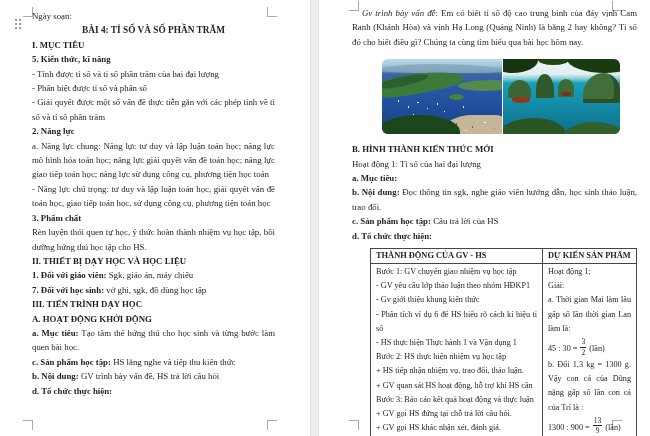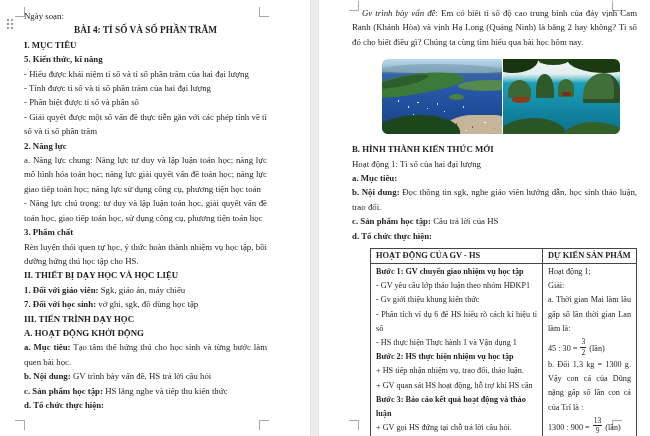--- a/index.html
+++ b/index.html
@@ -1,21 +1,21 @@
 <!DOCTYPE html>
 <html><head>
 <meta charset="utf-8">
 <style>
   html,body{margin:0;padding:0;background:#ffffff;}
   .canvas{position:relative;width:650px;height:436px;overflow:hidden;background:#fff;
           font-family:"Liberation Serif","DejaVu Serif",serif;color:#1f1f1f;}
 
   
   .page{position:absolute;top:0;height:436px;background:#fff;}
-  .page-left{left:4px;width:310px;}
+  .page-left{left:12px;width:310px;}
   .page-gap{position:absolute;left:310px;top:0;width:9px;height:436px;background:#ededed;
             border-left:1px solid #e2e2e2;border-right:1px solid #e2e2e2;box-sizing:border-box;}
   .page-right{left:319px;width:331px;}
 
   
   #left-content{position:absolute;left:20px;top:9px;width:243px;}
   .content-r{position:absolute;left:33px;top:6px;width:285px;}
   .line{margin:0;font-size:8.8px;line-height:14.4px;text-align:justify;}
   .line.center{text-align:center;font-size:9.3px;}
   .intro{text-indent:10px;}
@@ -75,21 +75,21 @@
   .pr-fol-b2{right:-6%;bottom:-14%;width:55%;height:30%;background:#316028;border-radius:55% 60% 0 0/80% 85% 0 0;}
 
   
   .doc-table{margin:5px 0 0 18px;width:267px;border:1px solid #454545;box-sizing:border-box;font-size:8.2px;}
   .c1{width:172px;box-sizing:border-box;border-right:1px solid #454545;padding:1px 5px 3px;}
   .c2{flex:1;box-sizing:border-box;padding:1px 5px 3px;}
   .t-head{display:flex;border-bottom:1px solid #454545;font-weight:700;}
   .t-head .c1,.t-head .c2{font-size:8.4px;line-height:12px;white-space:nowrap;overflow:hidden;padding-top:1px;padding-bottom:1px;}
   .t-body{display:flex;}
   .trow{margin:0;line-height:14.2px;text-align:justify;}
-  .trow.b{font-weight:700;text-align:left;}
+  .trow.b{font-weight:400;text-align:left;}
   .trow.frac-row{line-height:normal;padding:2px 0;text-align:left;}
   .frac{display:inline-block;vertical-align:-4px;text-align:center;line-height:1;font-size:7.5px;margin:0 1px;}
   .frac .num{display:block;border-bottom:1px solid #222;padding:0 1px 1px;}
   .frac .den{display:block;padding-top:1px;}
 </style>
 </head>
 <body>
 
 <div class="canvas">
 
@@ -97,37 +97,36 @@
     <div class="drag-dots"></div>
     <div class="cm tl" style="left:11px;top:7px;"></div>
     <div class="cm tr" style="left:255px;top:7px;"></div>
     <div class="cm bl" style="left:11px;top:420px;"></div>
     <div class="cm br" style="left:255px;top:420px;"></div>
     <div id="left-content">
         <p class="line"><span>Ngày soạn:</span></p>
         <p class="line center"><span style="font-weight: 700;">BÀI 4: TỈ SỐ VÀ SỐ PHẦN TRĂM</span></p>
         <p class="line"><span style="font-weight: 700;">I. MỤC TIÊU</span></p>
         <p class="line"><span style="font-weight: 700;">5. Kiến thức, kĩ năng</span></p>
-        <p class="line"><span>- Hiểu được khái niệm tỉ số và tỉ số phần trăm của hai đại lượng</span></p>
         <p class="line"><span>- Tính được tỉ số và tỉ số phần trăm của hai đại lượng</span></p>
         <p class="line"><span>- Phân biệt được tỉ số và phân số</span></p>
         <p class="line"><span>- Giải quyết được một số vấn đề thực tiễn gắn với các phép tính về tỉ số và tỉ số phần trăm</span></p>
         <p class="line"><span style="font-weight: 700;">2. Năng lực</span></p>
         <p class="line"><span>a. Năng lực chung: Năng lực tư duy và lập luận toán học; năng lực mô hình hóa toán học; năng lực giải quyết vấn đề toán học; năng lực giao tiếp toán học; năng lực sử dụng công cụ, phương tiện học toán</span></p>
         <p class="line"><span>- Năng lực chú trọng: tư duy và lập luận toán học, giải quyết vấn đề toán học, giao tiếp toán học, sử dụng công cụ, phương tiện toán học</span></p>
         <p class="line"><span style="font-weight: 700;">3. Phẩm chất</span></p>
         <p class="line"><span>Rèn luyện thói quen tự học, ý thức hoàn thành nhiệm vụ học tập, bồi dưỡng hứng thú học tập cho HS.</span></p>
         <p class="line"><span style="font-weight: 700;">II. THIẾT BỊ DẠY HỌC VÀ HỌC LIỆU</span></p>
         <p class="line"><span style="font-weight: 700;">1. Đối với giáo viên:</span><span> Sgk, giáo án, máy chiếu</span></p>
         <p class="line"><span style="font-weight: 700;">7. Đối với học sinh:</span><span> vở ghi, sgk, đồ dùng học tập</span></p>
         <p class="line"><span style="font-weight: 700;">III. TIẾN TRÌNH DẠY HỌC</span></p>
         <p class="line"><span style="font-weight: 700;">A. HOẠT ĐỘNG KHỞI ĐỘNG</span></p>
         <p class="line"><span style="font-weight: 700;">a. Mục tiêu:</span><span> Tạo tâm thế hứng thú cho học sinh và từng bước làm quen bài học.</span></p>
+        <p class="line"><span style="font-weight: 700;">c. Sản phẩm học tập:</span><span> HS lắng nghe và tiếp thu kiến thức</span></p>
         <p class="line"><span style="font-weight: 700;">b. Nội dung:</span><span> GV trình bày vấn đề, HS trả lời câu hỏi</span></p>
-        <p class="line"><span style="font-weight: 700;">c. Sản phẩm học tập:</span><span> HS lắng nghe và tiếp thu kiến thức</span></p>
         <p class="line"><span style="font-weight: 700;">d. Tổ chức thực hiện:</span></p>
       </div>
   </div>
 
   <div class="page-gap"></div>
 
   <div class="page page-right">
     <div class="cm tl" style="left:30px;top:1px;"></div>
     <div class="cm tr" style="left:293px;top:1px;"></div>
     <div class="cm bl" style="left:30px;top:420px;"></div>
@@ -166,34 +165,34 @@
           <p class="line"><span style="font-weight: 700;">B. HÌNH THÀNH KIẾN THỨC MỚI</span></p>
           <p class="line"><span style="font-weight: 400;">Hoạt động 1: Tỉ số của hai đại lượng</span></p>
           <p class="line"><span style="font-weight: 700;">a. Mục tiêu:</span></p>
           <p class="line"><span style="font-weight: 700;">b. Nội dung:</span><span> Đọc thông tin sgk, nghe giáo viên hướng dẫn, học sinh thảo luận, trao đổi.</span></p>
           <p class="line"><span style="font-weight: 700;">c. Sản phẩm học tập:</span><span> Câu trả lời của HS</span></p>
           <p class="line"><span style="font-weight: 700;">d. Tổ chức thực hiện:</span></p>
         </div>
 
       <div class="doc-table">
         <div class="t-head">
-          <div class="c1">HOẠT ĐỘNG CỦA GV - HS</div>
+          <div class="c1">THÀNH ĐỘNG CỦA GV - HS</div>
           <div class="c2">DỰ KIẾN SẢN PHẨM</div>
         </div>
         <div class="t-body">
           <div class="c1" id="col-gvhs">
               <p class="trow b">Bước 1: GV chuyển giao nhiệm vụ học tập</p>
               <p class="trow">- GV yêu cầu lớp thảo luận theo nhóm HĐKP1</p>
               <p class="trow">- Gv giới thiệu khung kiến thức</p>
               <p class="trow">- Phân tích ví dụ 6 để HS hiểu rõ cách kí hiệu tỉ số</p>
               <p class="trow">- HS thực hiện Thực hành 1 và Vận dụng 1</p>
               <p class="trow b">Bước 2: HS thực hiện nhiệm vụ học tập</p>
               <p class="trow">+ HS tiếp nhận nhiệm vụ, trao đổi, thảo luận.</p>
               <p class="trow">+ GV quan sát HS hoạt động, hỗ trợ khi HS cần</p>
-              <p class="trow b">Bước 3: Báo cáo kết quả hoạt động và thảo luận</p>
+              <p class="trow b">Bước 3: Báo cáo kết quả hoạt động và thực luận</p>
               <p class="trow">+ GV gọi HS đứng tại chỗ trả lời câu hỏi.</p>
               <p class="trow">+ GV gọi HS khác nhận xét, đánh giá.</p>
             </div>
           <div class="c2" id="col-prod">
               <p class="trow">Hoạt động 1;</p>
               <p class="trow">Giải:</p>
               <p class="trow">a. Thời gian Mai làm lâu gấp số lần thời gian Lan làm là:</p>
               <p class="trow frac-row"><span>45 : 30 = </span><span class="frac"><span class="num">3</span><span class="den">2</span></span><span> (lần)</span></p>
               <p class="trow">b. Đổi 1,3 kg = 1300 g. Vậy con cá của Dũng nặng gấp số lần con cá của Trí là :</p>
               <p class="trow frac-row"><span>1300 : 900 = </span><span class="frac"><span class="num">13</span><span class="den">9</span></span><span> (lần)</span></p>

